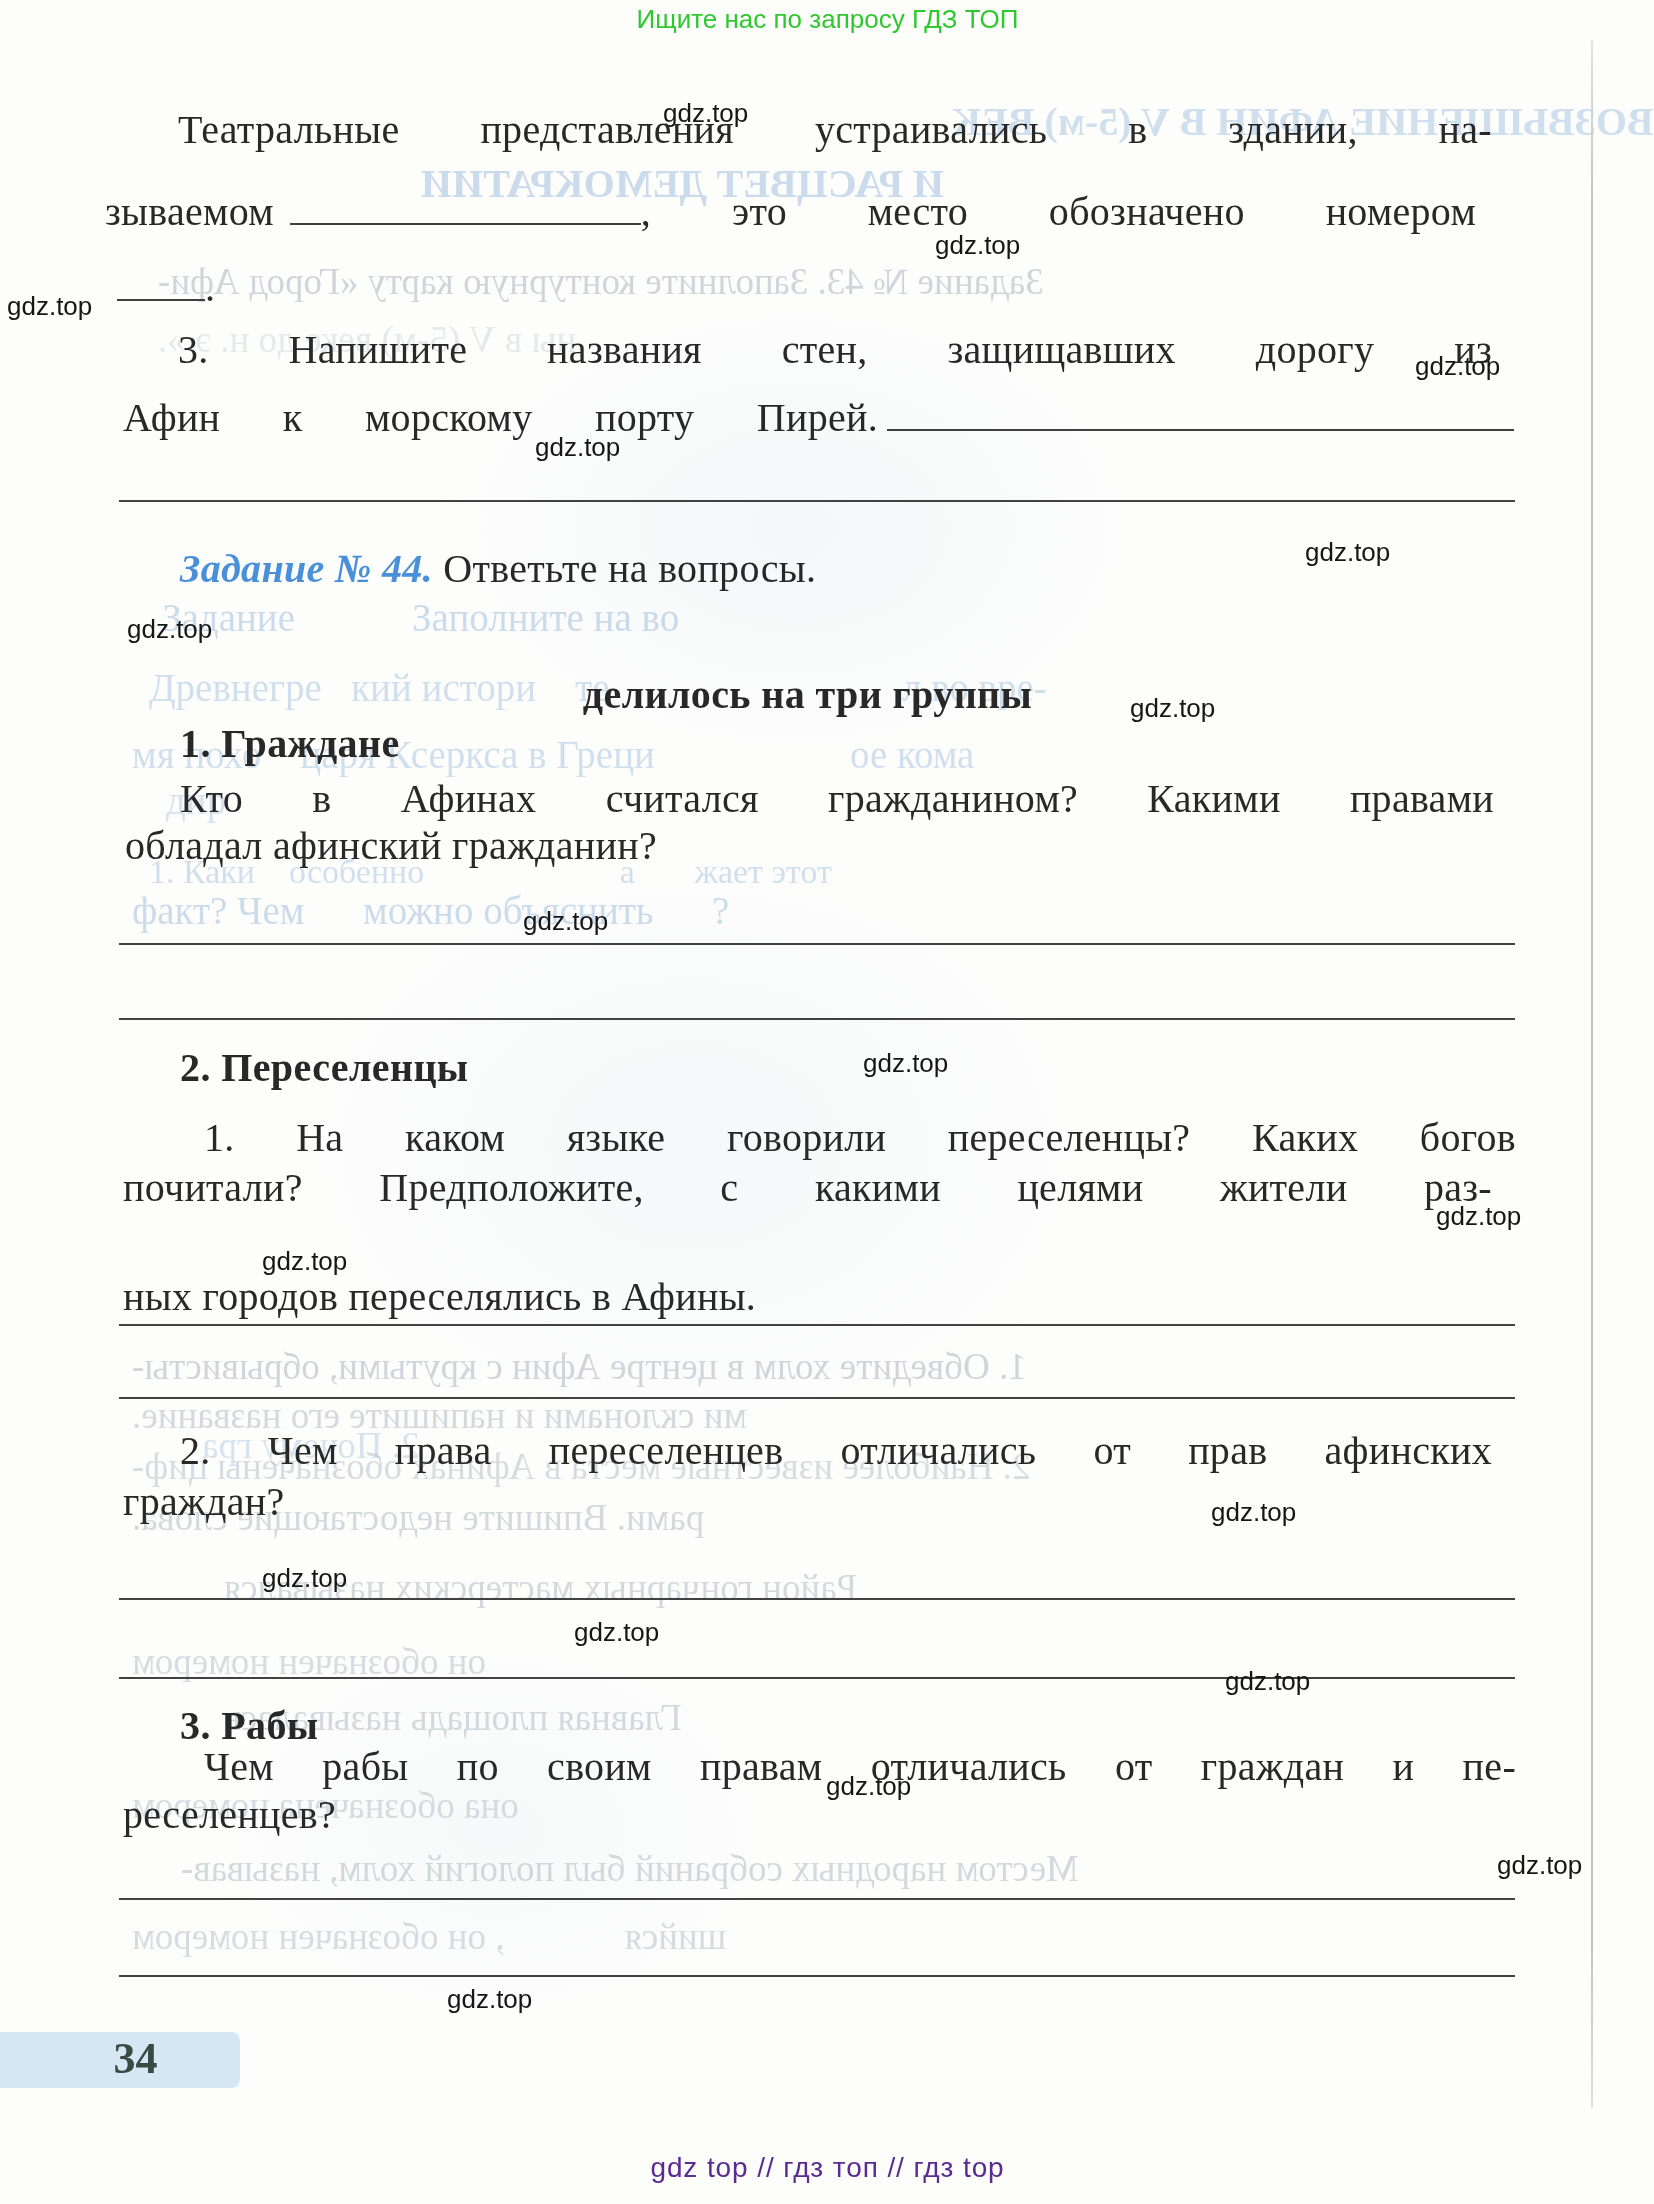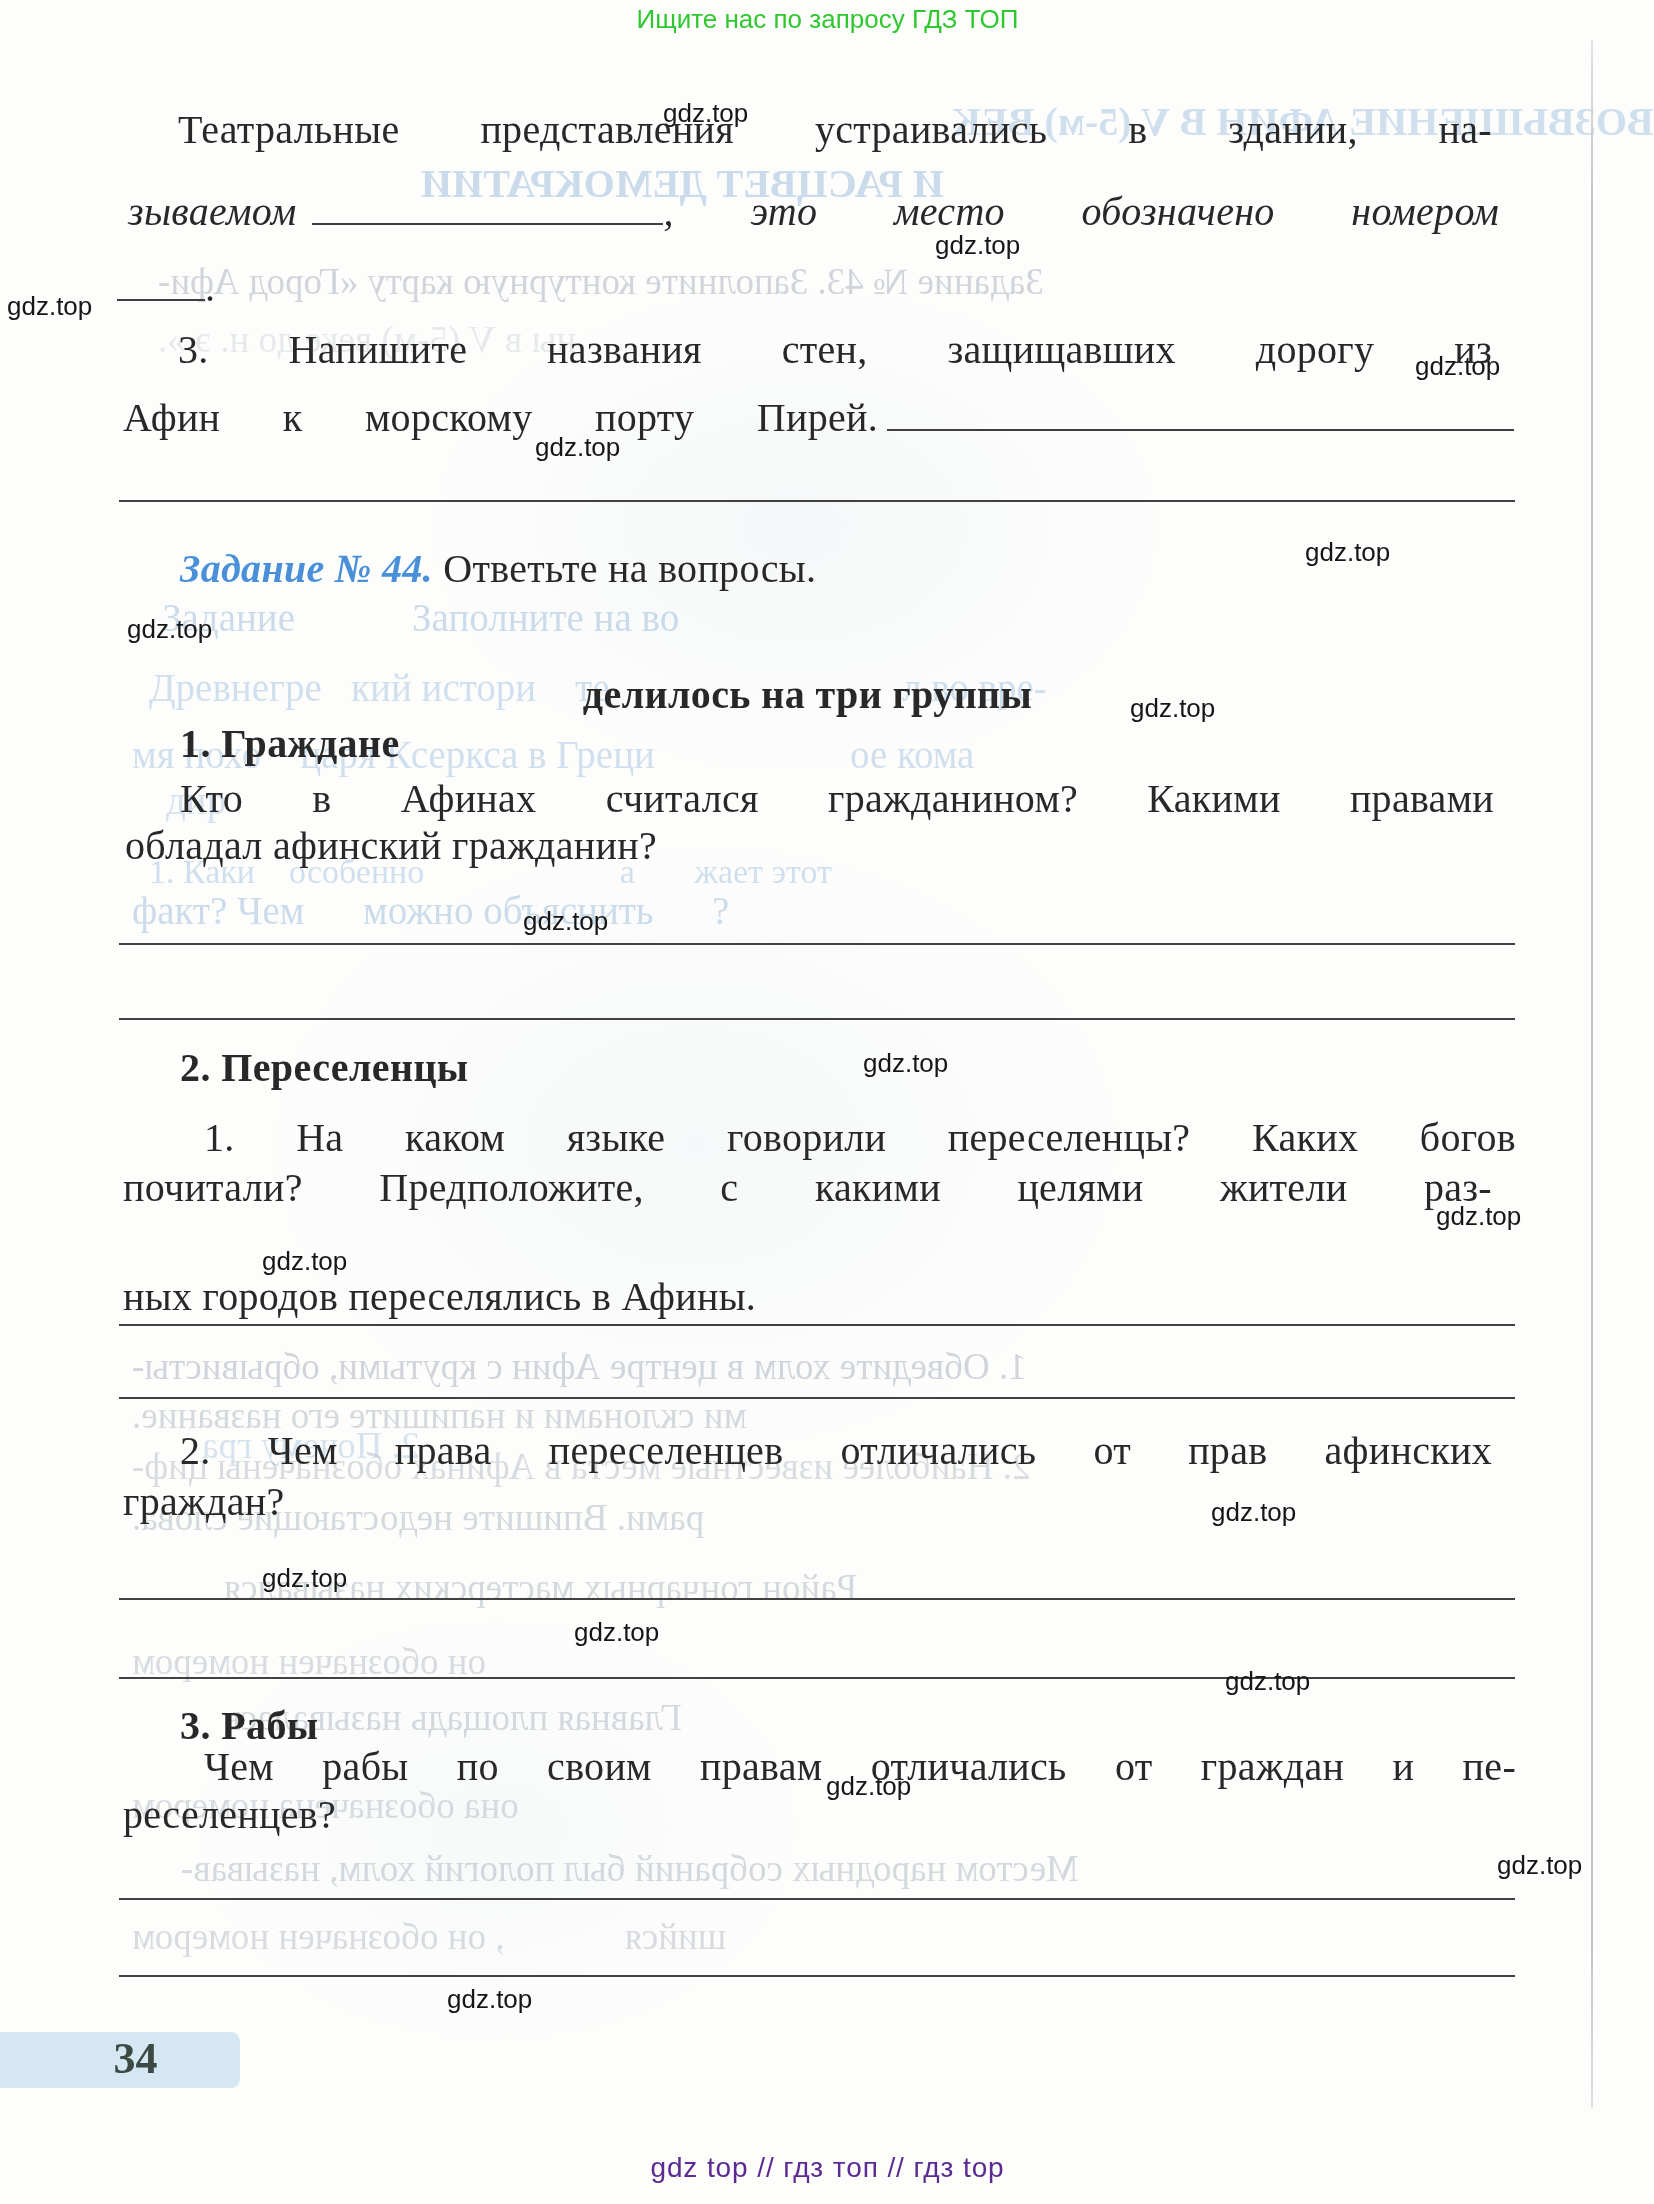--- a/index.html
+++ b/index.html
@@ -98,21 +98,21 @@
       <div class="wm" style="left: 574px; top: 1617px;">gdz.top</div>
       <div class="wm" style="left: 1225px; top: 1666px;">gdz.top</div>
       <div class="wm" style="left: 826px; top: 1771px;">gdz.top</div>
       <div class="wm" style="left: 1497px; top: 1850px;">gdz.top</div>
       <div class="wm" style="left: 447px; top: 1984px;">gdz.top</div>
       <div class="wm" style="left: 24.6px; top: 2052px;">gdz.top</div>
     </div>
 
   <div class="t just" style="left:178px;top:107px;width:1314px;">Театральные представления устраивались в здании, на-</div>
 
-  <div class="t flexline" style="left:128px;top:189px;width:1371px;font-style:italic;">
+  <div class="t flexline" style="left:105px;top:189px;width:1371px;">
     <span>зываемом</span>
     <span class="blank" style="width:351px;margin-left:16px;"></span>
     <span class="just" style="flex:1;">,  это  место  обозначено  номером</span>
   </div>
 
   <div class="t flexline" style="left:117px;top:265px;">
     <span class="blank" style="width:88px;"></span>
     <span>.</span>
   </div>
 

